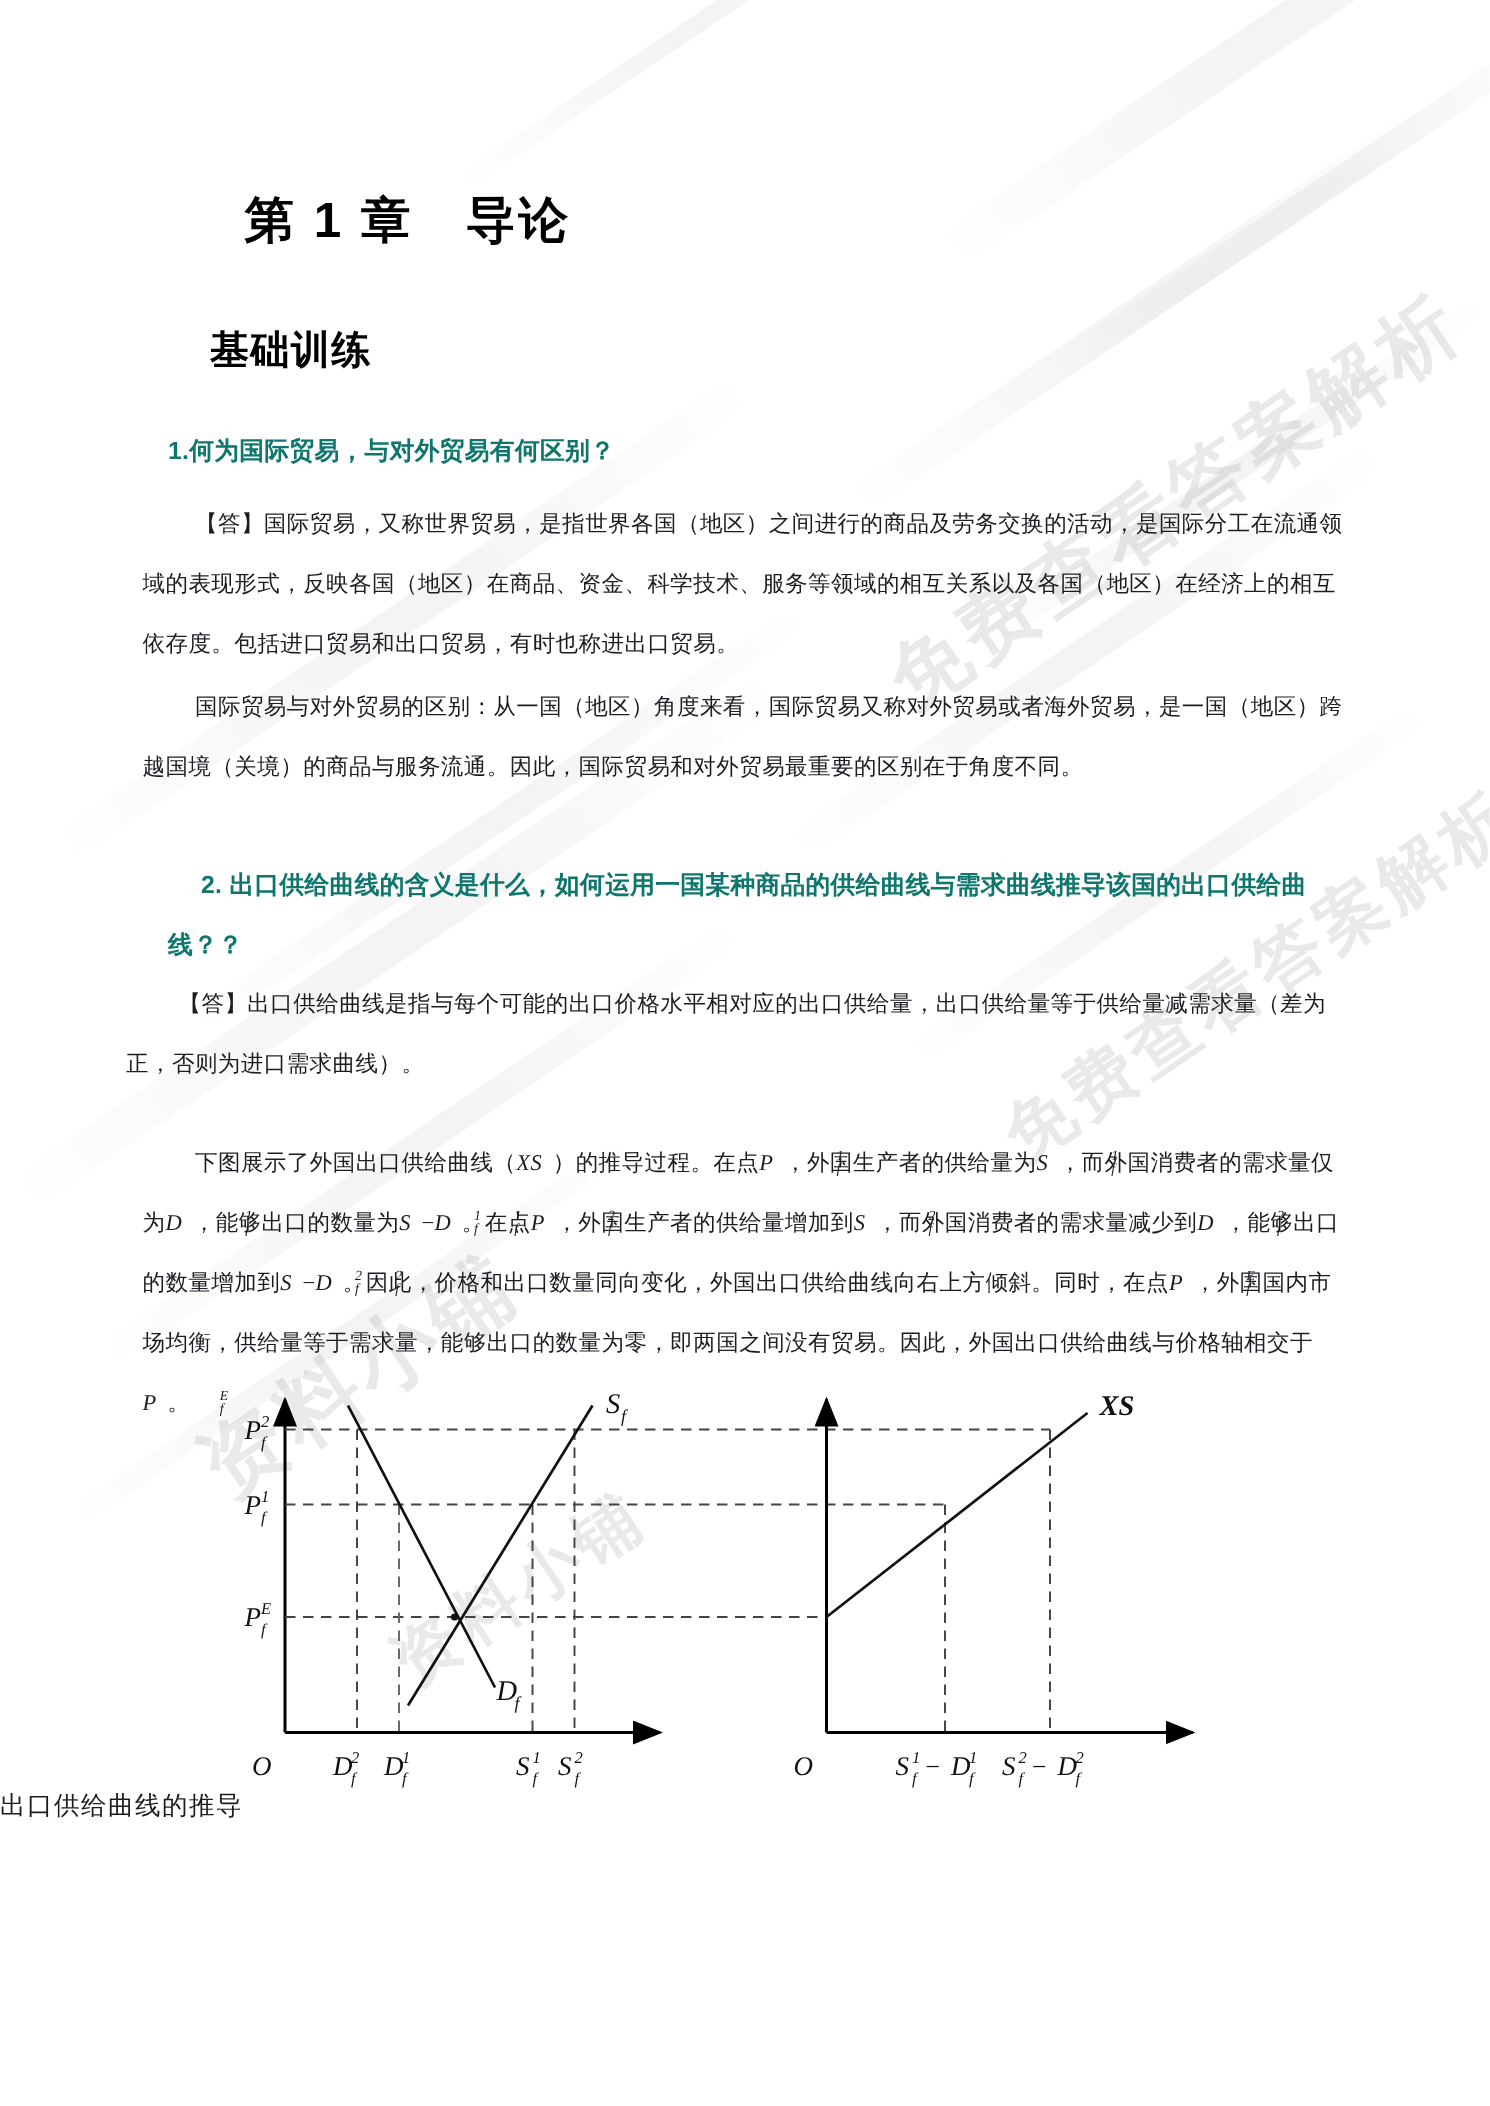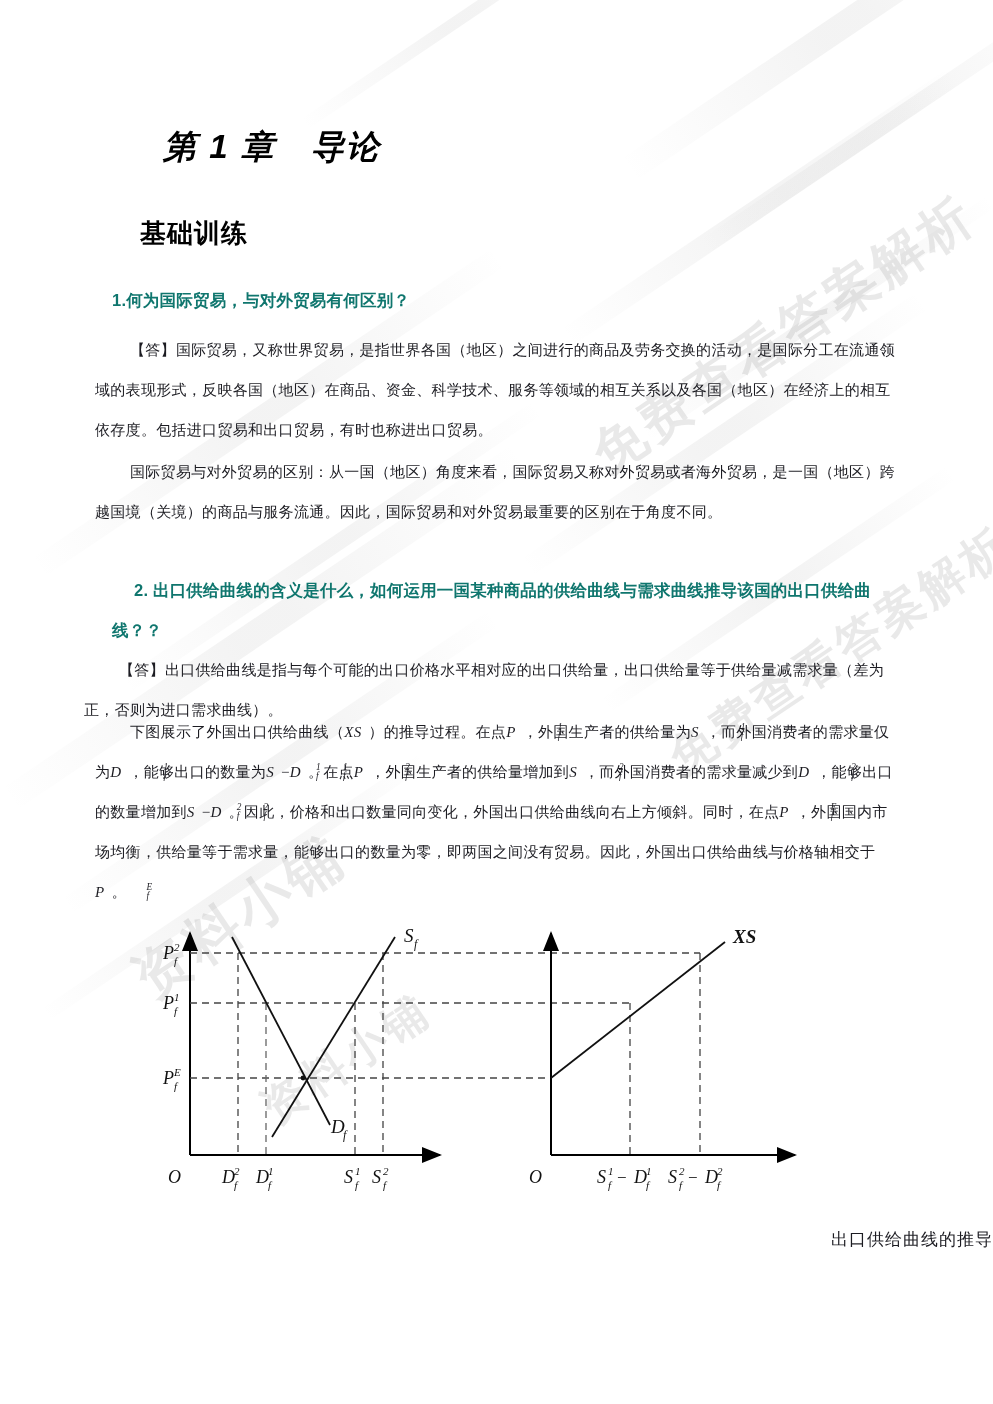--- a/index.html
+++ b/index.html
@@ -48,21 +48,20 @@
 
   .chapter-title {
     position: absolute;
     left: 163px;
     top: 125px;
     font-family: "Liberation Sans", sans-serif;
     font-weight: bold;
     font-size: 33px;
     letter-spacing: 2px;
     color: #000;
-    font-style: italic;
   }
 
   .section-title {
     position: absolute;
     left: 140px;
     top: 216px;
     font-family: "Liberation Sans", sans-serif;
     font-weight: bold;
     font-size: 26px;
     letter-spacing: 1px;
@@ -114,25 +113,24 @@
     top: 915px;
     width: 993px;
     height: 330px;
   }
   #figure svg { display: block; }
   .fig-caption {
     position: absolute;
     top: 1192px;
     left: 0;
     width: 993px;
-    text-align: right;
+    text-align: left;
     font-size: 17px;
     color: #1c1c22;
     letter-spacing: 1px;
-    margin-top: 36px;
   }
 </style>
 </head>
 <body>
 
 <div id="watermark-layer">
     <div class="wm-streak" style="left: 620px; top: 160px; width: 520px; height: 26px; transform: rotate(-34deg);"></div>
     <div class="wm-streak" style="left: 700px; top: 240px; width: 430px; height: 16px; transform: rotate(-34deg);"></div>
     <div class="wm-streak" style="left: 560px; top: 330px; width: 470px; height: 20px; transform: rotate(-34deg);"></div>
     <div class="wm-streak" style="left: 640px; top: 430px; width: 420px; height: 14px; transform: rotate(-34deg);"></div>
@@ -159,21 +157,21 @@
   <div class="q-head" style="left:112px; top:290px;">1.何为国际贸易，与对外贸易有何区别？</div>
 
   <div class="para indent" style="left:95px; top:330px; width:805px;">【答】国际贸易，又称世界贸易，是指世界各国（地区）之间进行的商品及劳务交换的活动，是国际分工在流通领域的表现形式，反映各国（地区）在商品、资金、科学技术、服务等领域的相互关系以及各国（地区）在经济上的相互依存度。包括进口贸易和出口贸易，有时也称进出口贸易。</div>
 
   <div class="para indent" style="left:95px; top:452px; width:805px;">国际贸易与对外贸易的区别：从一国（地区）角度来看，国际贸易又称对外贸易或者海外贸易，是一国（地区）跨越国境（关境）的商品与服务流通。因此，国际贸易和对外贸易最重要的区别在于角度不同。</div>
 
   <div class="q-head" style="left:112px; top:570px; width:805px; line-height:40px; text-indent:22px;">2. 出口供给曲线的含义是什么，如何运用一国某种商品的供给曲线与需求曲线推导该国的出口供给曲线？？</div>
 
   <div class="para indent" style="left:84px; top:650px; width:805px;">【答】出口供给曲线是指与每个可能的出口价格水平相对应的出口供给量，出口供给量等于供给量减需求量（差为正，否则为进口需求曲线）。</div>
 
-  <div class="para indent" style="left:95px; top:712px; width:805px;">
+  <div class="para indent" style="left:95px; top:756px; width:805px;">
     <span>下图展示了外国出口供给曲线（</span><span class="mi">XS</span><span>）的推导过程。在点</span><span class="mi"><span>P</span><sub>f</sub><sup>1</sup></span><span>，外国生产者的供给量为</span><span class="mi"><span>S</span><sub>f</sub><sup>1</sup></span><span>，而外国消费者的需求量仅为</span><span class="mi"><span>D</span><sub>f</sub><sup>1</sup></span><span>，能够出口的数量为</span><span class="mi"><span>S</span><sub>f</sub><sup>1</sup></span><span>−</span><span class="mi"><span>D</span><sub>f</sub><sup>1</sup></span><span>。在点</span><span class="mi"><span>P</span><sub>f</sub><sup>2</sup></span><span>，外国生产者的供给量增加到</span><span class="mi"><span>S</span><sub>f</sub><sup>2</sup></span><span>，而外国消费者的需求量减少到</span><span class="mi"><span>D</span><sub>f</sub><sup>2</sup></span><span>，能够出口的数量增加到</span><span class="mi"><span>S</span><sub>f</sub><sup>2</sup></span><span>−</span><span class="mi"><span>D</span><sub>f</sub><sup>2</sup></span><span>。因此，价格和出口数量同向变化，外国出口供给曲线向右上方倾斜。同时，在点</span><span class="mi"><span>P</span><sub>f</sub><sup>E</sup></span><span>，外国国内市场均衡，供给量等于需求量，能够出口的数量为零，即两国之间没有贸易。因此，外国出口供给曲线与价格轴相交于</span><span class="mi"><span>P</span><sub>f</sub><sup>E</sup></span><span>。</span>
   </div>
 
   <div id="figure">
     <svg width="993" height="280" viewBox="0 0 993 280">
       <defs>
         <marker id="arrh" markerWidth="10" markerHeight="8" refX="9" refY="4" orient="auto">
           <polygon points="0,0 10,4 0,8" fill="#000"></polygon>
         </marker>
       </defs>

